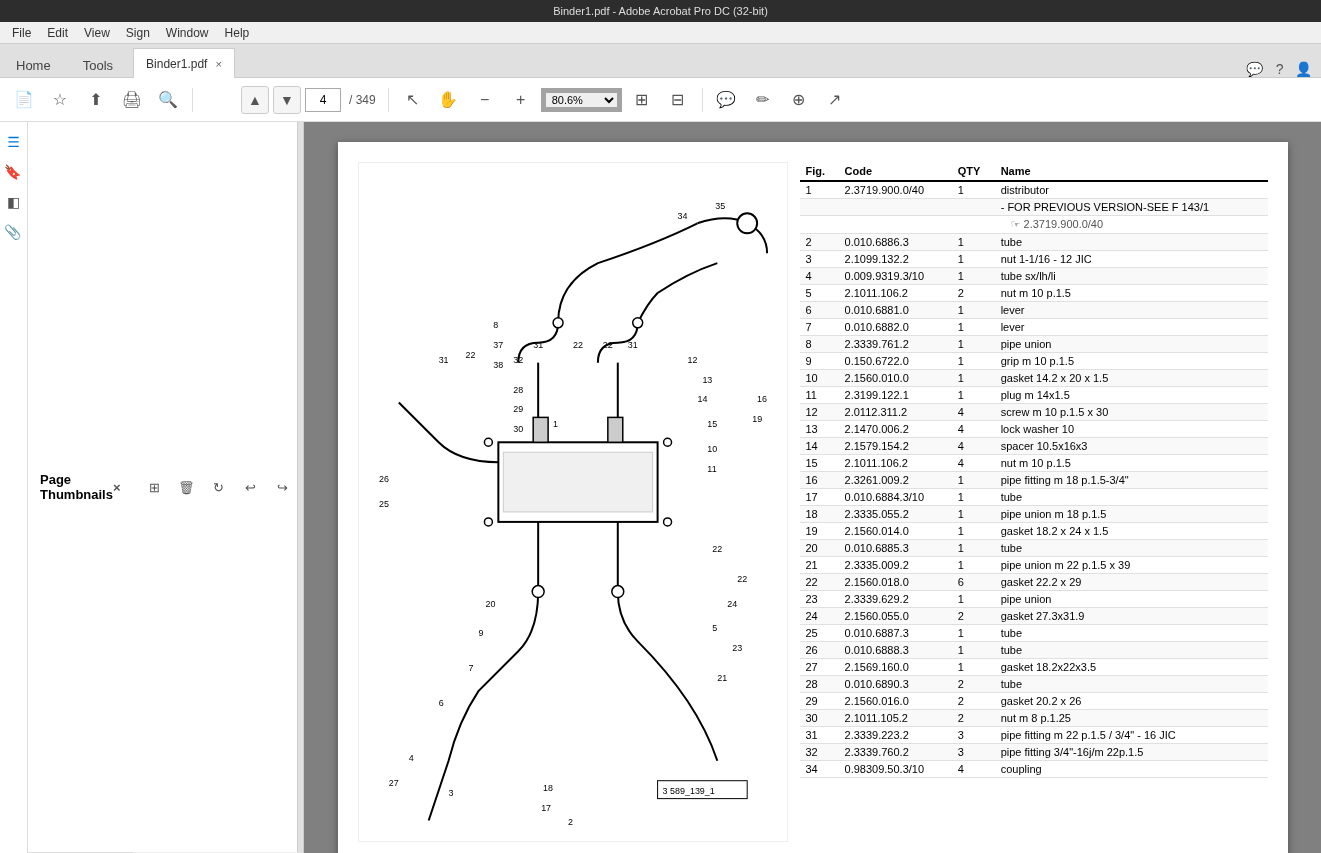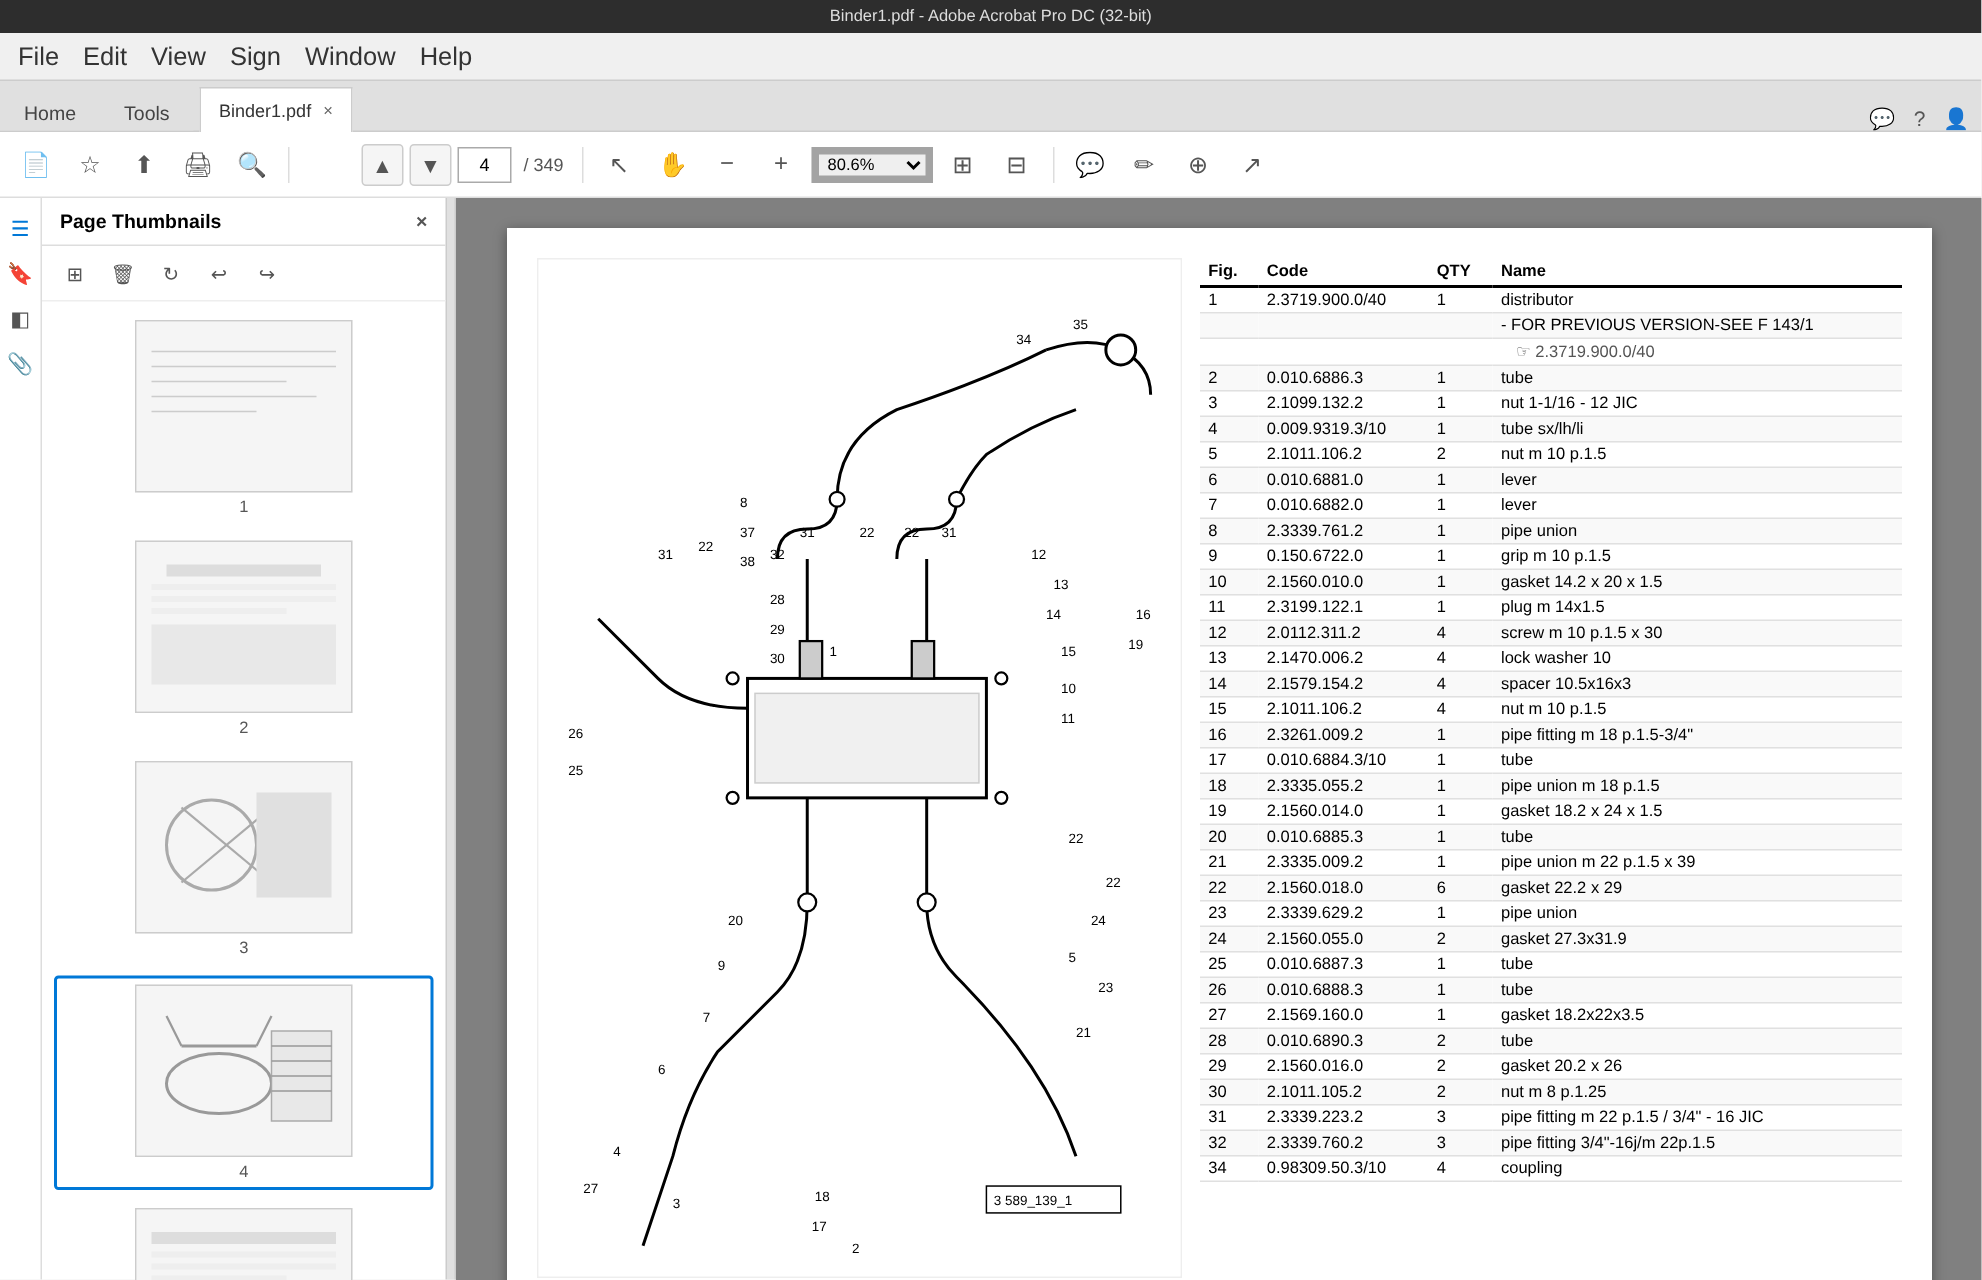--- a/index.html
+++ b/index.html
@@ -13,26 +13,26 @@
       display: flex;
       align-items: center;
       padding: 4px 8px;
       font-size: 11px;
     }
     .title-bar-text { flex: 1; text-align: center; color: #ddd; }
 
     
     .menu-bar {
       background: #f0f0f0;
-      height: 32px;
+      height: 22px;
       display: flex;
       align-items: center;
       padding: 0 4px;
       border-bottom: 1px solid #ccc;
-      font-size: 17px;
+      font-size: 12px;
     }
     .menu-item {
       padding: 2px 8px;
       cursor: pointer;
       color: #333;
     }
 
     
     .tab-bar {
       background: #e0e0e0;
@@ -131,21 +131,20 @@
       display: flex;
       height: calc(853px - 22px - 22px - 34px - 44px);
     }
 
     
     .sidebar {
       width: 270px;
       background: white;
       border-right: 1px solid #ccc;
       display: flex;
-      flex-direction: column;
       flex-shrink: 0;
     }
     .sidebar-header {
       display: flex;
       align-items: center;
       justify-content: space-between;
       padding: 8px 12px;
       border-bottom: 1px solid #ddd;
       font-size: 13px;
       font-weight: 600;

